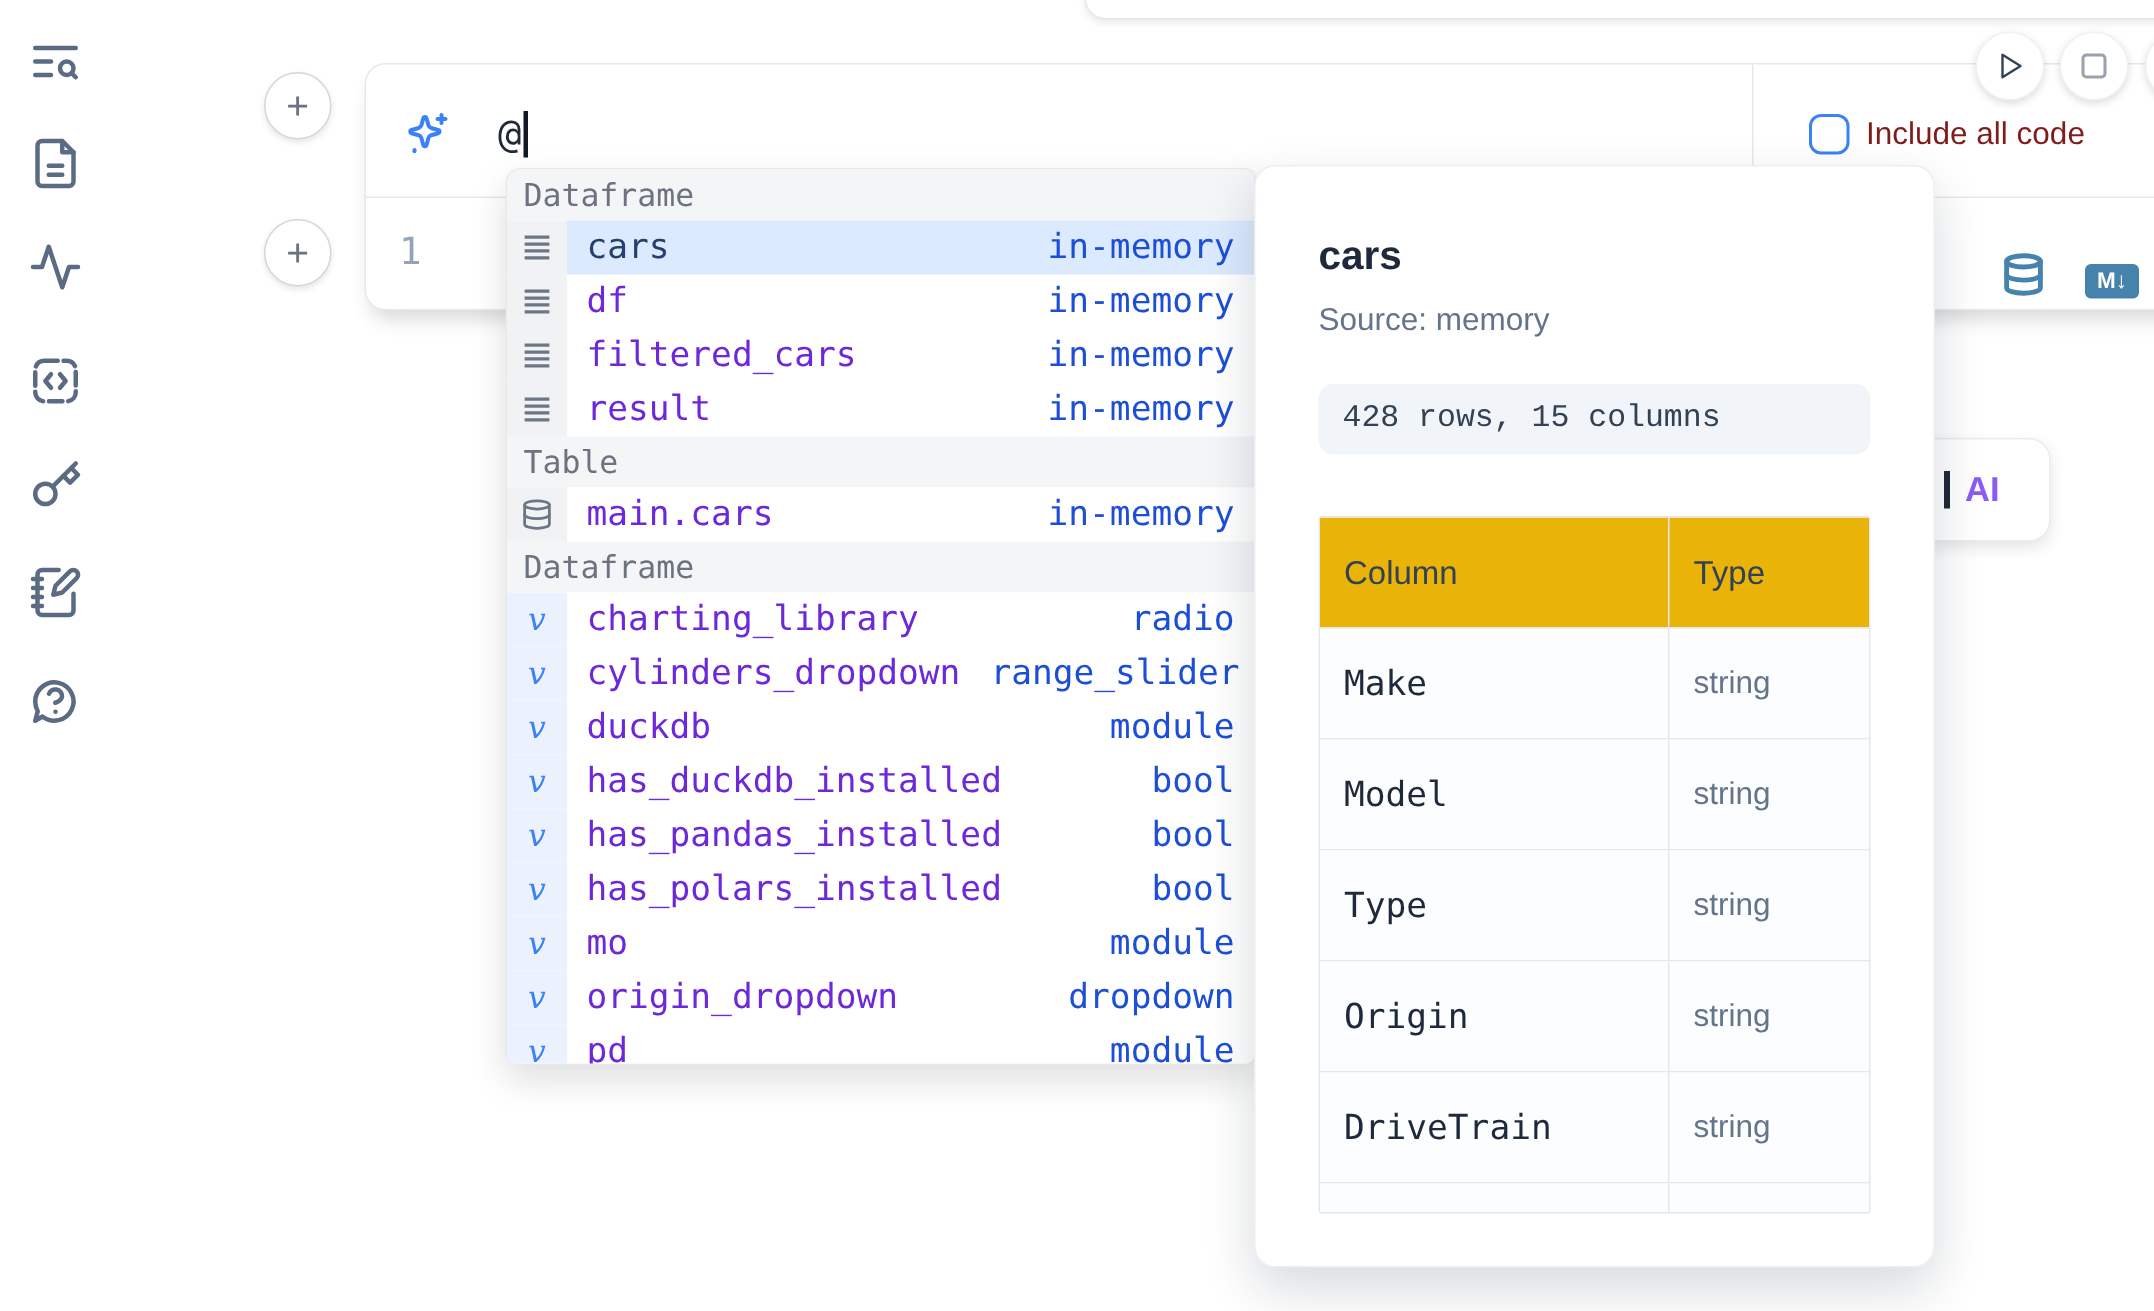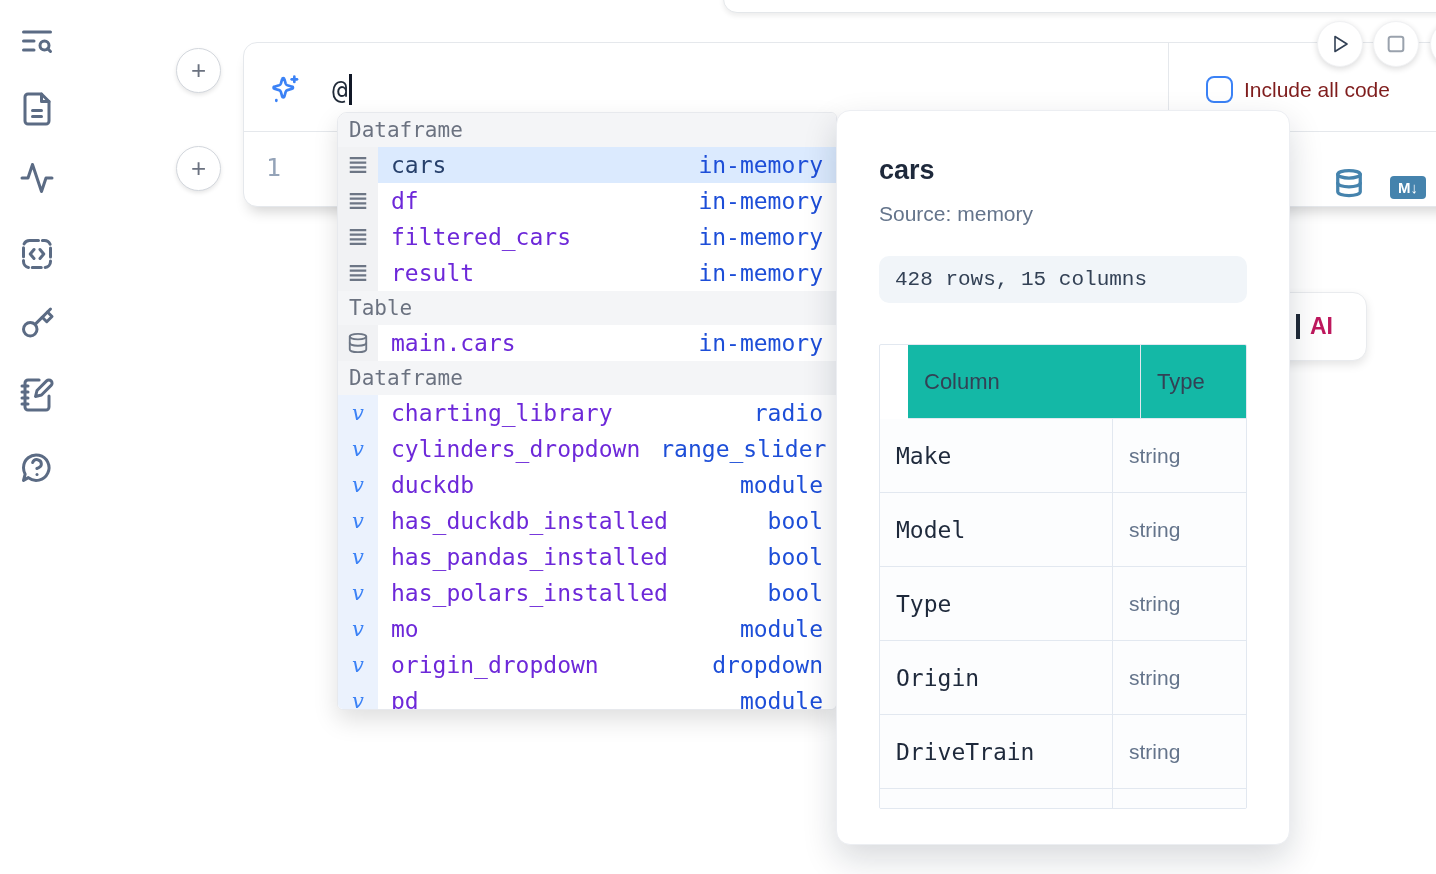--- a/index.html
+++ b/index.html
@@ -49,21 +49,21 @@
   .md-btn { position:absolute; left:1390px; top:176px; width:36px; height:23px; background:#4583ad;
             border-radius:4px; color:#fff; font-weight:bold; font-size:15px; display:flex;
             align-items:center; justify-content:center; letter-spacing:0; cursor:pointer; }
 
   
   .ai-card { position:absolute; left:1060px; top:292px; width:307px; height:69px; background:#fff;
              border:1px solid #e9ebee; border-radius:14px; box-shadow:0 4px 10px rgba(0,0,0,0.10);
              z-index:8; display:flex; align-items:center; justify-content:flex-end;
              padding-right:33px; gap:10px; cursor:pointer; }
   .ai-card .clip-bar { width:4px; height:25px; background:#1f2937; }
-  .ai-card .ai-label { font-size:23px; font-weight:bold; color:#be185d; }
+  .ai-card .ai-label { font-size:23px; font-weight:bold; color:#8b5cf6; }
 
   
   .dropdown { position:absolute; left:337px; top:112px; width:500px; height:598px; background:#fff;
               border:1px solid #e7e9ed; border-radius:10px 6px 6px 6px; overflow:hidden; z-index:20;
               box-shadow:0 10px 24px rgba(0,0,0,0.13); font-family:"DejaVu Sans Mono", monospace; }
   .dd-header { height:34px; background:#f4f5f7; color:#6b7280; font-size:21px;
                display:flex; align-items:center; padding-left:11px;text-align:center; }
   .dd-row { height:36px; display:flex; align-items:stretch; cursor:pointer; background:#fff; }
   .dd-gutter { width:40px; flex:none; display:flex; align-items:center; justify-content:center; }
   .dd-gutter.g-gray { background:#f1f2f4; }
@@ -81,21 +81,21 @@
   .panel { position:absolute; left:836px; top:110px; width:454px; height:735px; background:#fff;
            border:1px solid #eceef2; border-radius:14px; z-index:30;
            box-shadow:0 14px 34px rgba(15,23,42,0.16); padding:44px 42px; }
   .panel-title { font-size:27px; font-weight:bold; color:#1e293b; }
   .panel-source { font-size:21px; color:#64748b; margin-top:16px; }
   .shape-badge { margin-top:30px; background:#f1f5f9; border-radius:10px; padding:12px 16px;
                  font-size:21px; color:#334155;font-family:Liberation Mono, monospace; }
   .schema-table { margin-top:41px; width:368px; height:465px; overflow:hidden;
                   border:1px solid #e2e8f0; border-radius:2px; }
   .sch-row { display:flex; height:74px; border-bottom:1px solid #e2e8f0; background:#fcfdfe; }
-  .sch-row.head { background:#14b8a6;margin-left:28px; }
+  .sch-row.head { background:#eab308; }
   .sch-c1 { width:233px; border-right:1px solid #e2e8f0; display:flex; align-items:center;
             padding-left:16px; }
   .sch-c2 { flex:1; display:flex; align-items:center; padding-left:16px; }
   .sch-row.head .sch-c1, .sch-row.head .sch-c2 { font-size:22px; color:#334155; }
   .sch-col-name { font-family:"DejaVu Sans Mono", monospace; font-size:23px; color:#1e293b; }
   .sch-col-type { font-size:21px; color:#64748b; }
 
   svg { display:block; }
 </style>
 </head>

